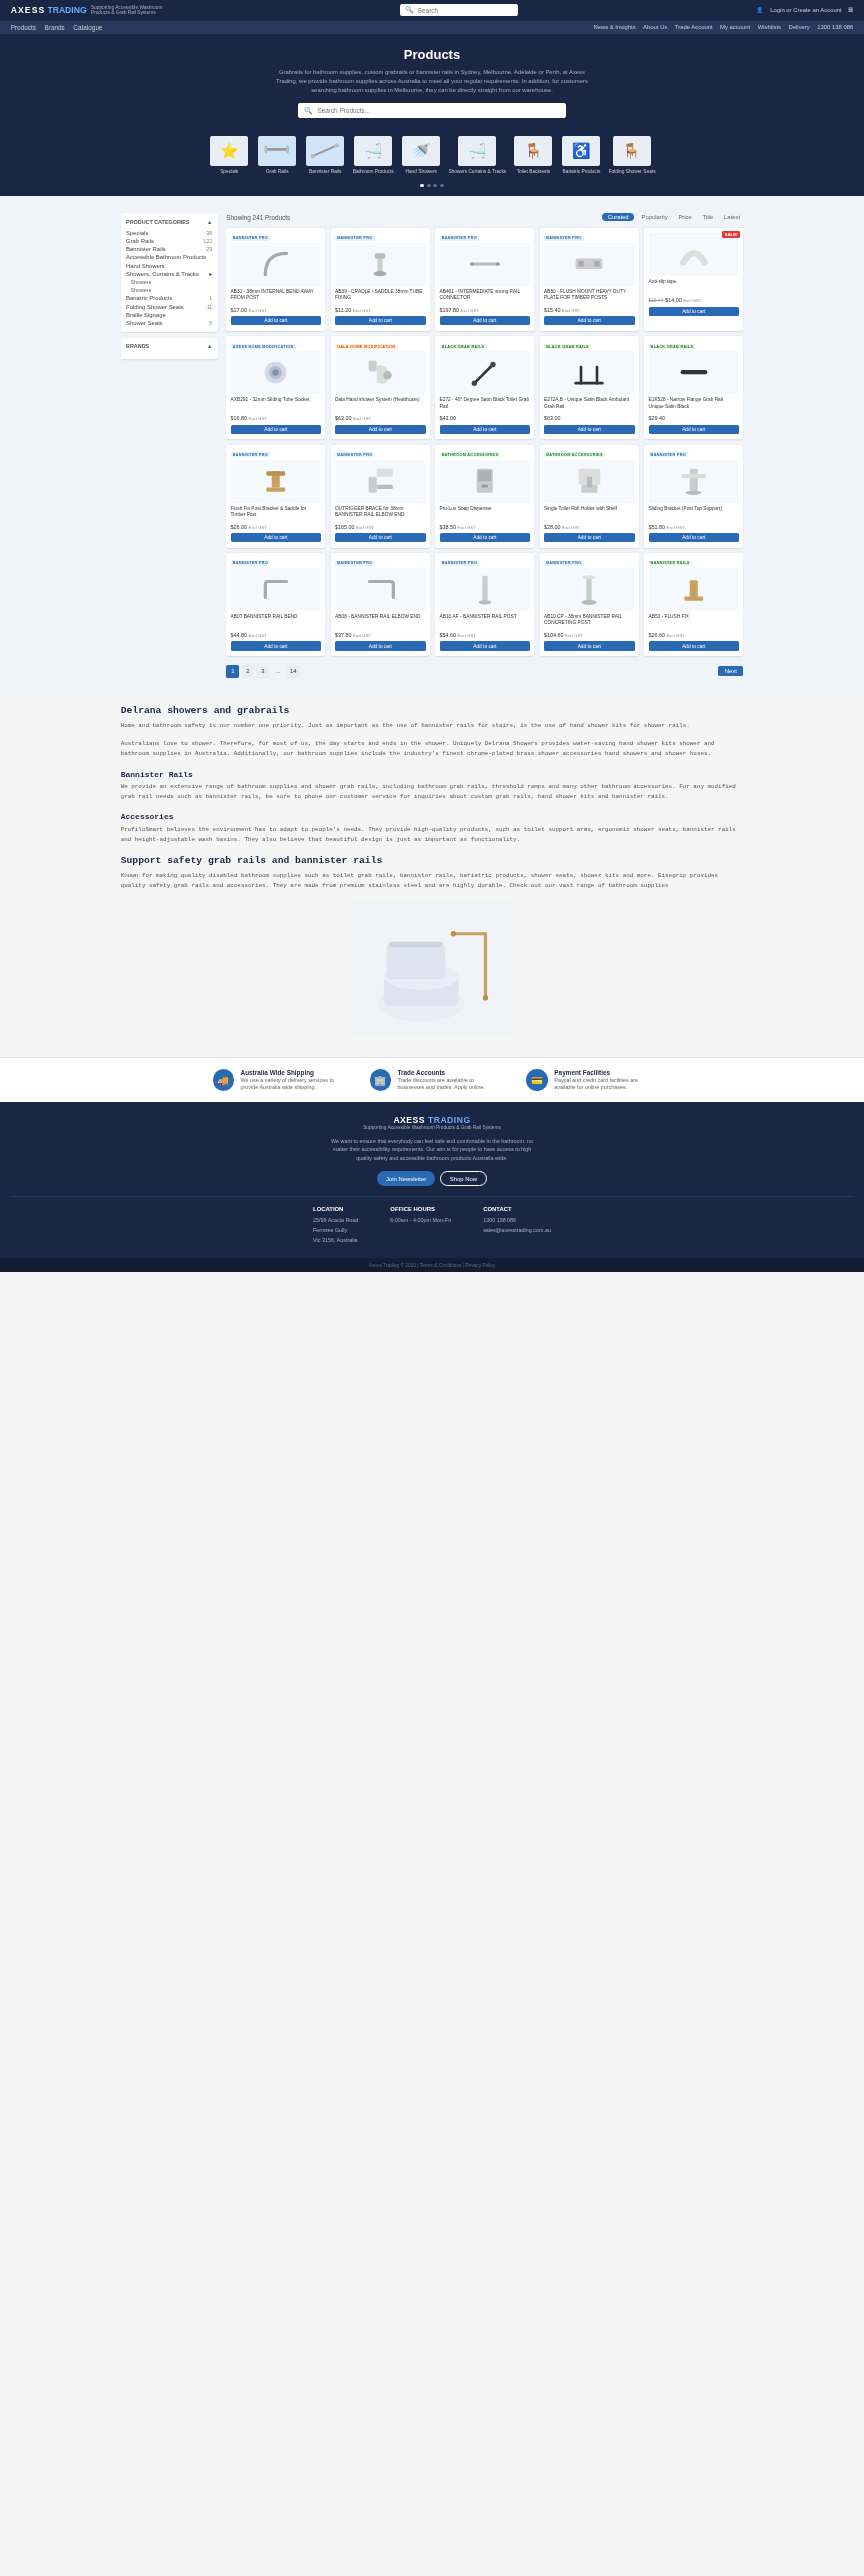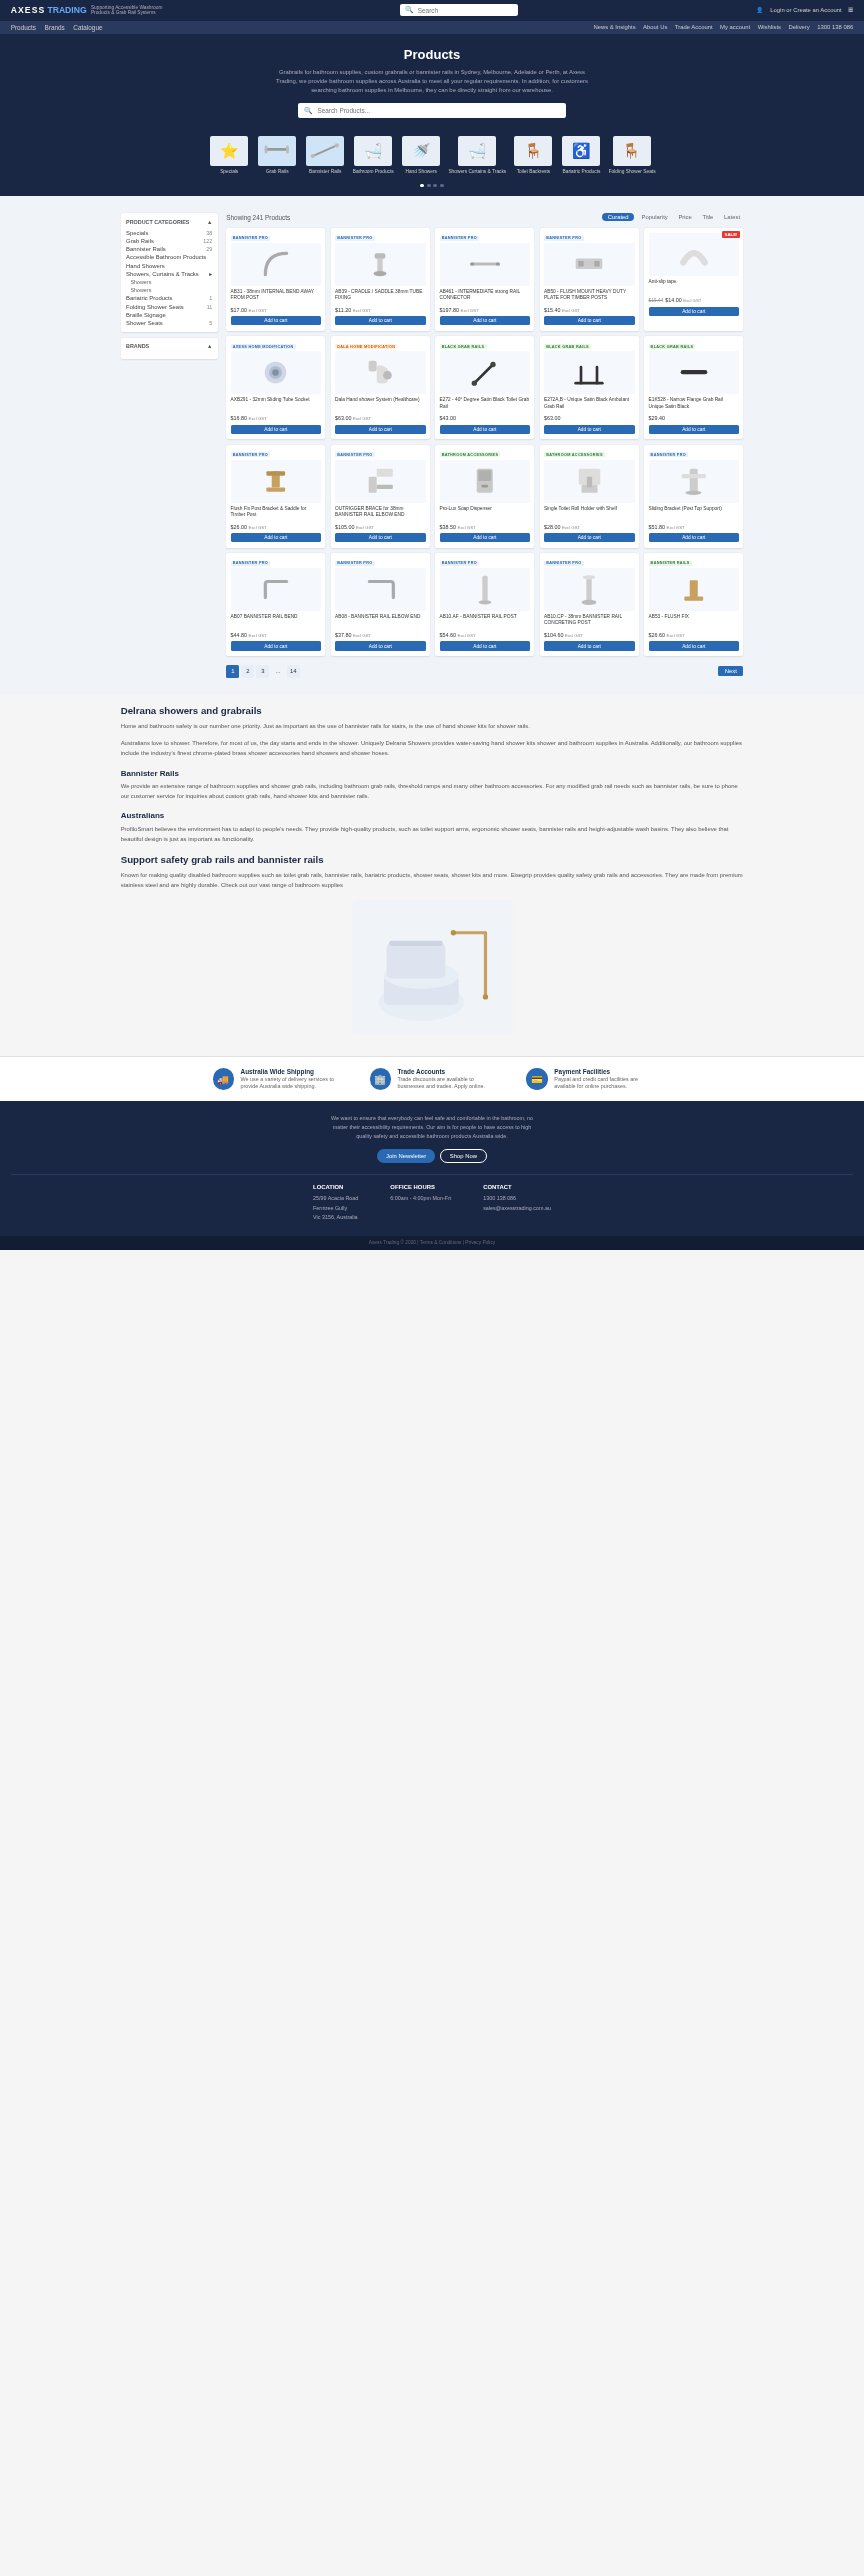--- a/index.html
+++ b/index.html
@@ -71,21 +71,21 @@
 
     
     .pagination { display: flex; justify-content: space-between; align-items: center; margin-top: 8.6px; }
     .page-numbers { display: flex; gap: 2.1px; }
     .page-num { width: 13px; height: 13px; display: flex; align-items: center; justify-content: center; border-radius: 1.6px; font-size: 5.9px; cursor: pointer; background: #e8eef5; color: #333; }
     .page-num.active { background: #2a6ab5; color: white; }
     .page-num.dots { background: transparent; }
     .page-next { background: #2a6ab5; color: white; border: none; border-radius: 1.6px; padding: 2.1px 6.4px; font-size: 5.9px; cursor: pointer; }
 
     
-    .content-sections { max-width: 644px; margin: 0 auto; padding: 10.7px; }
+    .content-sections { max-width: 644px; margin: 0 auto; padding: 10.7px; font-family: Liberation Mono, monospace; }
     .content-section { margin-bottom: 10.7px; }
     .content-section h2 { font-size: 9.7px; color: #1a2744; margin-bottom: 4.3px; font-weight: bold; }
     .content-section h3 { font-size: 8px; color: #1a2744; margin-bottom: 3.2px; font-weight: bold; }
     .content-section p { font-size: 5.9px; color: #555; line-height: 1.7; }
 
     .toilet-image { display: flex; justify-content: center; margin: 10.7px 0; }
     .toilet-img-placeholder { width: 161px; height: 134px; background: #f0f4f8; border-radius: 4.3px; display: flex; align-items: center; justify-content: center; }
 
     
     .footer-top { background: white; padding: 10.7px; display: flex; justify-content: center; gap: 32px; border-top: 0.5px solid #e0e0e0; }
@@ -600,21 +600,21 @@
     <br>
     <p>Australians love to shower. Therefore, for most of us, the day starts and ends in the shower. Uniquely Delrana Showers provides water-saving hand shower kits shower and bathroom supplies in Australia. Additionally, our bathroom supplies include the industry's finest chrome-plated brass shower accessories hand showers and shower hoses.</p>
   </div>
 
   <div class="content-section">
     <h3>Bannister Rails</h3>
     <p>We provide an extensive range of bathroom supplies and shower grab rails, including bathroom grab rails, threshold ramps and many other bathroom accessories. For any modified grab rail needs such as bannister rails, be sure to phone our customer service for inquiries about custom grab rails, hand shower kits and bannister rails.</p>
   </div>
 
   <div class="content-section">
-    <h3>Australians</h3>
+    <h3>Accessories</h3>
     <p>ProfiloSmart believes the environment has to adapt to people's needs. They provide high-quality products, such as toilet support arms, ergonomic shower seats, bannister rails and height-adjustable wash basins. They also believe that beautiful design is just as important as functionality.</p>
   </div>
 
   <div class="content-section">
     <h2>Support safety grab rails and bannister rails</h2>
     <p>Known for making quality disabled bathroom supplies such as toilet grab rails, bannister rails, bariatric products, shower seats, shower kits and more. Eisegrip provides quality safety grab rails and accessories. They are made from premium stainless steel and are highly durable. Check out our vast range of bathroom supplies</p>
   </div>
 
   <div class="toilet-image">
     <div class="toilet-img-placeholder">
@@ -655,20 +655,27 @@
   <div class="footer-top-item">
     <div class="footer-top-icon">💳</div>
     <div class="footer-top-text">
       <h4>Payment Facilities</h4>
       <p>Paypal and credit card facilities are available for online purchases.</p>
     </div>
   </div>
 </div>
 
 <footer class="footer-main">
+  <div class="footer-logo-area">
+    <span class="footer-logo-text">
+      <span>AXESS</span>
+      <span style="color:#6af;">TRADING</span>
+    </span>
+    <div class="footer-logo-sub">Supporting Accessible Washroom Products &amp; Grab Rail Systems</div>
+  </div>
   <p class="footer-tagline">We want to ensure that everybody can feel safe and comfortable in the bathroom, no matter their accessibility requirements. Our aim is for people to have access to high quality safety and accessible bathroom products Australia wide.</p>
   <div class="footer-cta">
     <button class="footer-btn primary">Join Newsletter</button>
     <button class="footer-btn secondary">Shop Now</button>
   </div>
 
   <div class="footer-columns">
     <div class="footer-col">
       <h4>LOCATION</h4>
       <p>25/99 Acacia Road<br>Ferntree Gully<br>Vic 3156, Australia</p>

